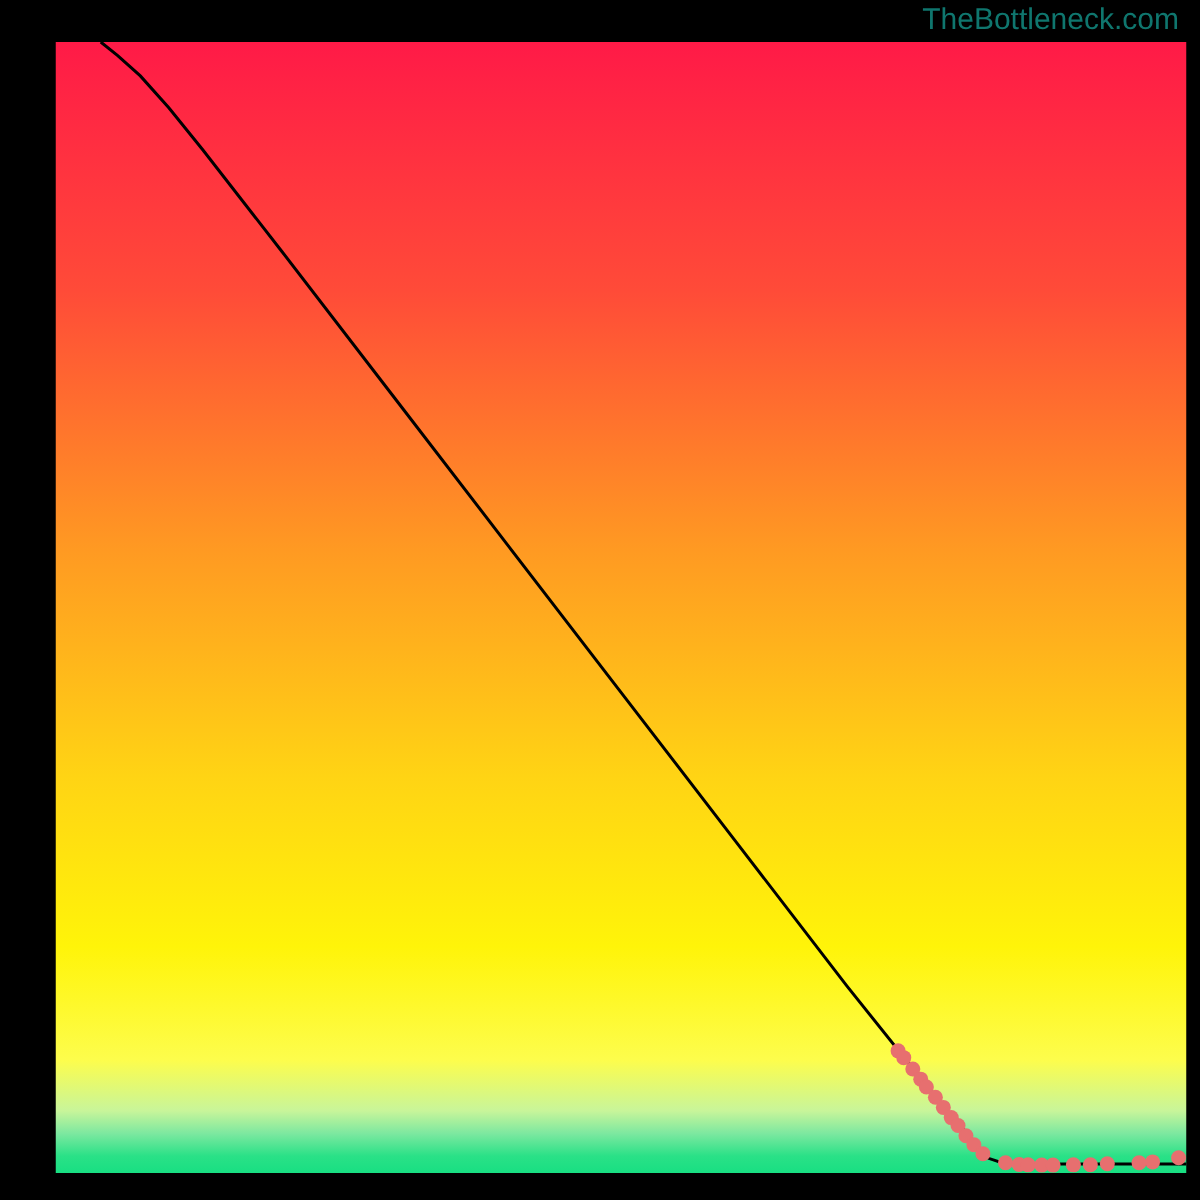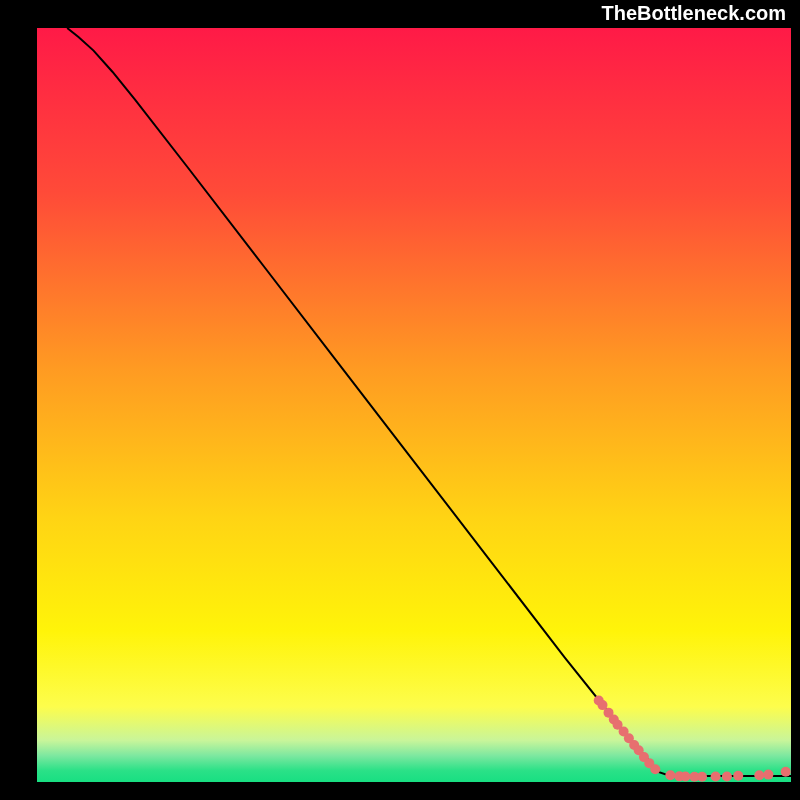--- a/index.html
+++ b/index.html
@@ -4,22 +4,22 @@
 <style>
   * { margin: 0; padding: 0; box-sizing: border-box; }
   html, body { width: 800px; height: 800px; background: #000; overflow: hidden; }
   .wrap { position: relative; width: 800px; height: 800px; }
   .attribution {
     position: absolute;
     top: 2px;
     right: 14px;
     font-family: Arial, Helvetica, sans-serif;
     font-size: 20px;
-    font-weight: bold;
-    color: #ffffff;
+    font-weight: normal;
+    color: #0f766e;
     z-index: 10;
   }
   .plot {
     position: absolute;
     left: 37px;
     top: 28px;
     width: 754px;
     height: 754px;
   }
   svg { display: block; }

